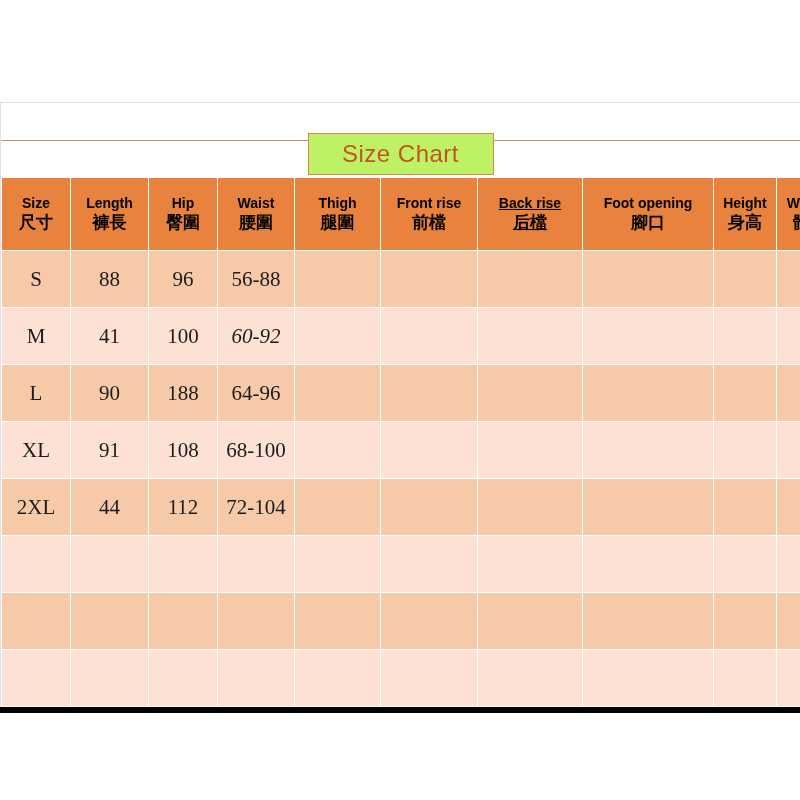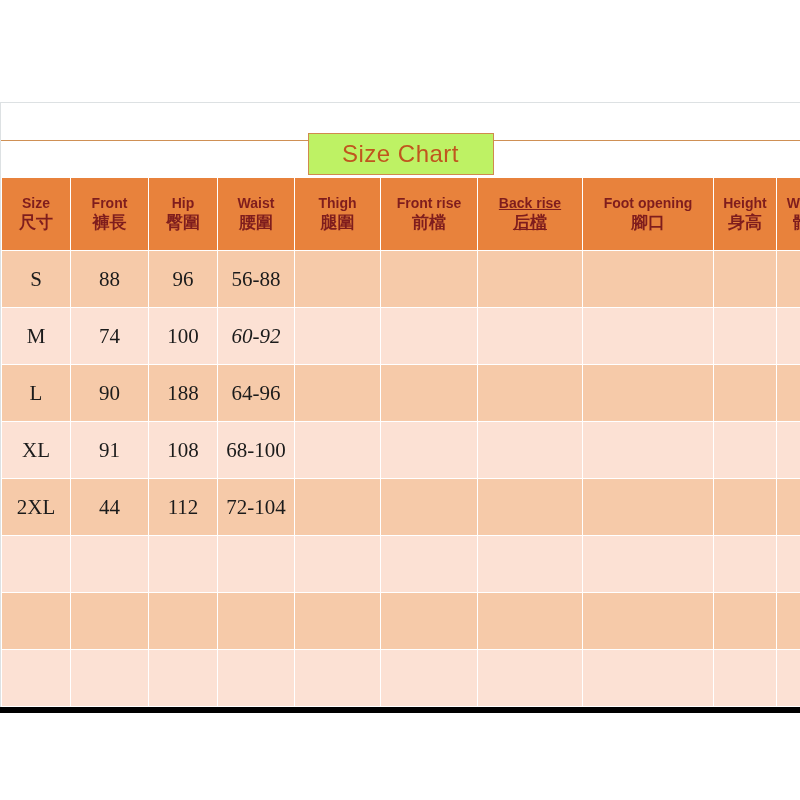--- a/index.html
+++ b/index.html
@@ -85,21 +85,21 @@
   table.size-table th,
   table.size-table td {
     border: 1px solid #ffffff;
     padding: 0;
     text-align: center;
     vertical-align: middle;
   }
 
   thead th {
     background: #e8823c;
-    color: #7f1d1d;
+    color: #000000;
     height: 72px;
     padding: 4px 2px;
     font-weight: bold;
     line-height: 1.15;
   }
   .th-en {
     display: block;
     font-size: 14px;
     font-family: "Liberation Sans", sans-serif;
     white-space: nowrap;
@@ -146,21 +146,21 @@
     </div>
 
     <table class="size-table">
       <thead>
         <tr id="head-row">
             <th style="width: 68px;">
               <span class="th-en">Size</span>
               <span class="th-cn">尺寸</span>
             </th>
             <th style="width: 77px;">
-              <span class="th-en">Front</span>
+              <span class="th-en">Length</span>
               <span class="th-cn">褲長</span>
             </th>
             <th style="width: 68px;">
               <span class="th-en">Hip</span>
               <span class="th-cn">臀圍</span>
             </th>
             <th style="width: 76px;">
               <span class="th-en">Waist</span>
               <span class="th-cn">腰圍</span>
             </th>
@@ -198,21 +198,21 @@
             <td style="width: 76px;">56-88</td>
             <td style="width: 85px;"></td>
             <td style="width: 96px;"></td>
             <td style="width: 104px;"></td>
             <td style="width: 130px;"></td>
             <td style="width: 62px;"></td>
             <td style="width: 66px;"></td>
           </tr>
           <tr class="row-light">
             <td style="width: 68px;">M</td>
-            <td style="width: 77px;">74</td>
+            <td style="width: 77px;">41</td>
             <td style="width: 68px;">100</td>
             <td style="width: 76px; font-style: italic;">60-92</td>
             <td style="width: 85px;"></td>
             <td style="width: 96px;"></td>
             <td style="width: 104px;"></td>
             <td style="width: 130px;"></td>
             <td style="width: 62px;"></td>
             <td style="width: 66px;"></td>
           </tr>
           <tr class="row-dark">

